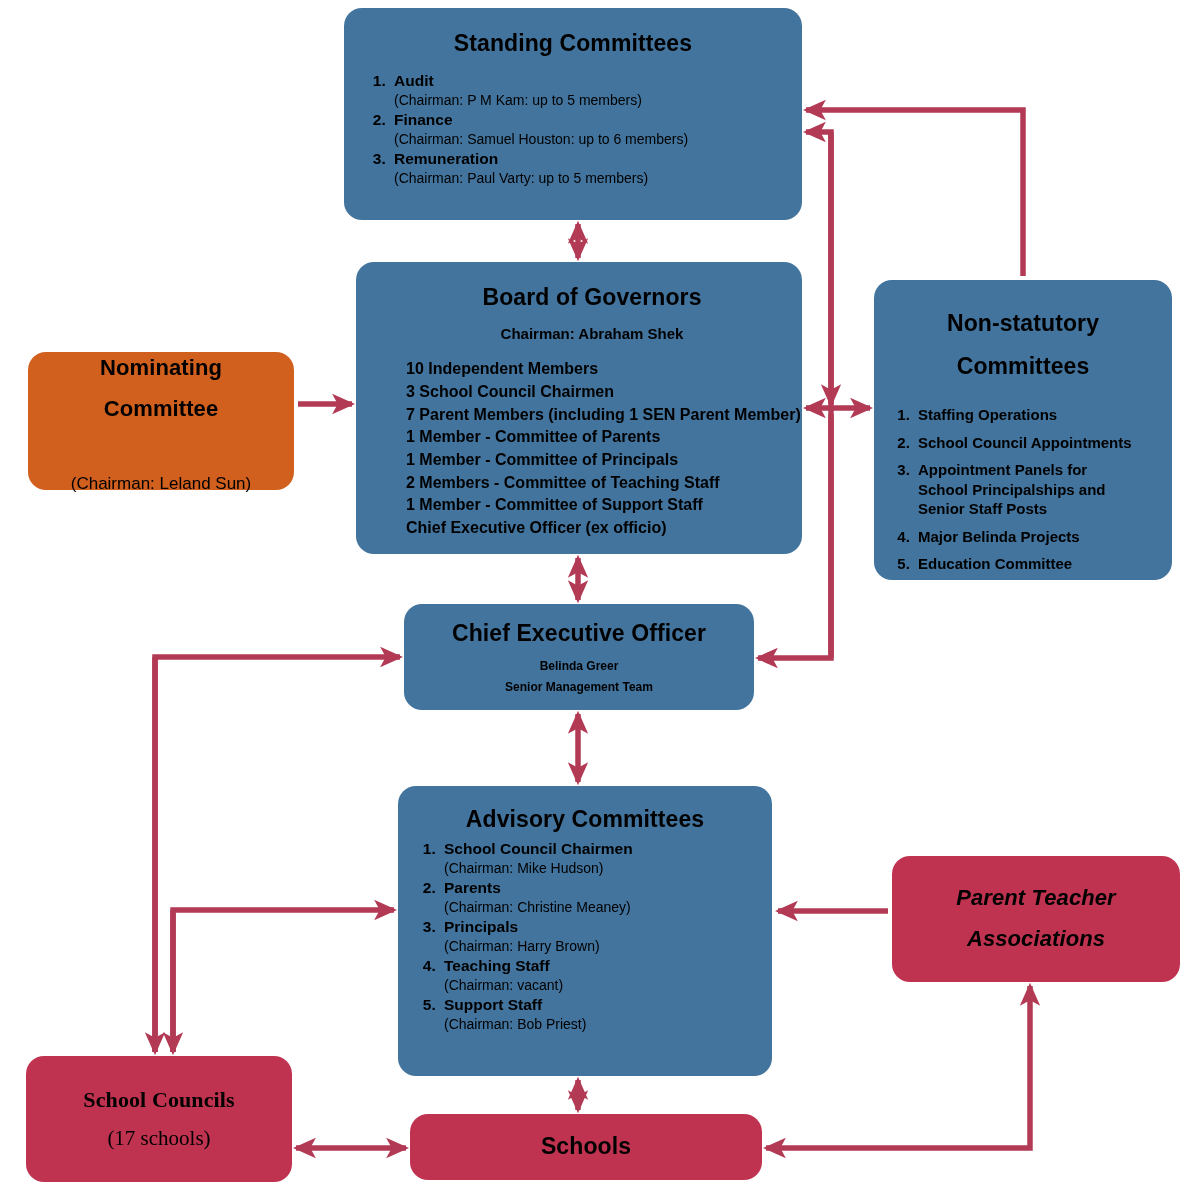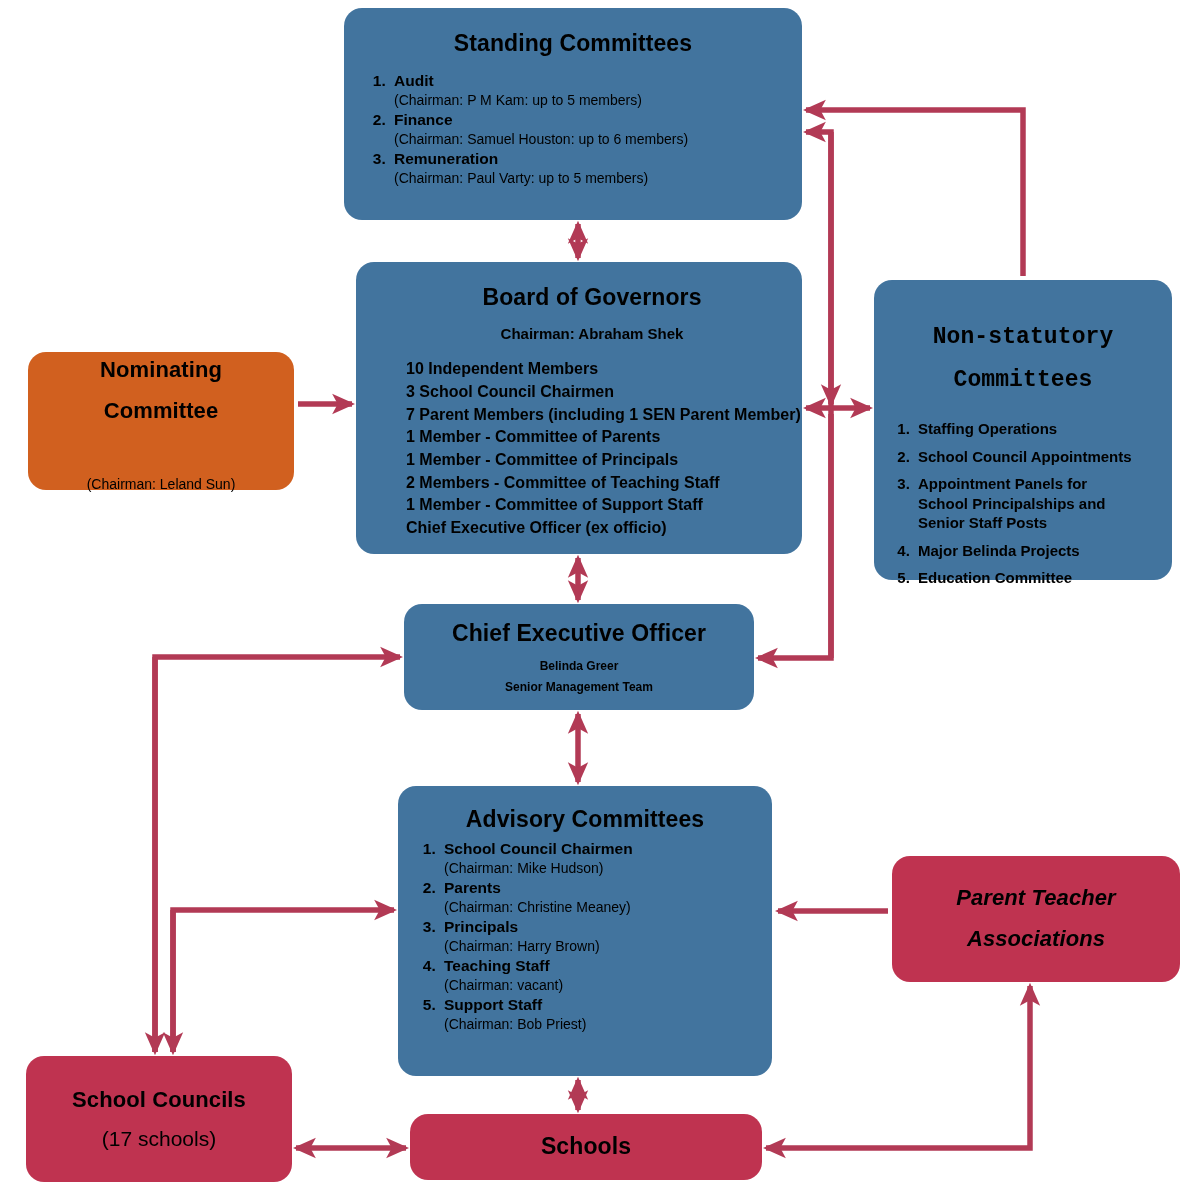--- a/index.html
+++ b/index.html
@@ -46,21 +46,21 @@
     line-height: 1.18;
     letter-spacing: 0.1px;
   }
   .node-title.spaced { line-height: 1.85; }
 
   .node-sub {
     text-align: center;
     font-weight: bold;
     font-size: 15px;
   }
-  .node-sub.light { font-weight: normal; font-size: 14px; }
+  .node-sub.light { font-weight: normal; font-size: 17px; }
 
   ol.numlist {
     margin: 0;
     padding: 0 0 0 30px;
     list-style: decimal;
     font-size: 15.5px;
     font-weight: bold;
   }
   ol.numlist > li {
     margin: 0 0 0 0;
@@ -96,39 +96,39 @@
   #school-councils     { left: 26px;  top: 1056px; width: 266px; height: 126px; }
   #schools             { left: 410px; top: 1114px; width: 352px; height: 66px; }
 
   #standing-committees .node-title { margin-top: 16px; margin-bottom: 14px; }
   #standing-committees ol.numlist { padding-left: 36px; }
 
   #board-of-governors .node-title { margin-top: 16px; }
   #board-of-governors .node-sub   { margin: 14px 0 16px 0; }
   #board-of-governors ul.plainlist { padding-left: 14px; }
 
-  #non-statutory .node-title { margin-top: 30px; font-family: Liberation Mono, monospace; }
+  #non-statutory .node-title { margin-top: 16px; }
   #non-statutory ol.numlist  { margin-top: 18px; padding-left: 30px; font-size: 15px; }
 
   #nominating { display: flex; flex-direction: column; justify-content: center; gap: 32px; }
   #nominating .node-title { font-size: 22px; }
   #nominating .node-sub.light { margin-top: 12px; }
 
   #ceo { display: flex; flex-direction: column; justify-content: center; }
   #ceo .node-title { font-size: 23px; }
   #ceo .node-sub { margin-top: 11px; font-size: 12px; }
   #ceo .node-sub + .node-sub { margin-top: 7px; }
 
   #advisory .node-title { margin-top: 14px; margin-bottom: 6px; }
   #advisory ol.numlist  { padding-left: 32px; }
 
   #pta { display: flex; flex-direction: column; justify-content: center; }
   #pta .node-title { font-size: 22px; }
 
-  #school-councils { display: flex; flex-direction: column; justify-content: center; }
+  #school-councils { display: flex; flex-direction: column; justify-content: center; font-family: Liberation Serif, serif; }
   #school-councils .node-title { font-size: 22px; }
   #school-councils .node-sub.light { margin-top: 14px; font-size: 21px; }
 
   #schools { display: flex; flex-direction: column; justify-content: center; }
   #schools .node-title { font-size: 23px; }
 </style>
 </head>
 <body>
 
 <div id="canvas">

